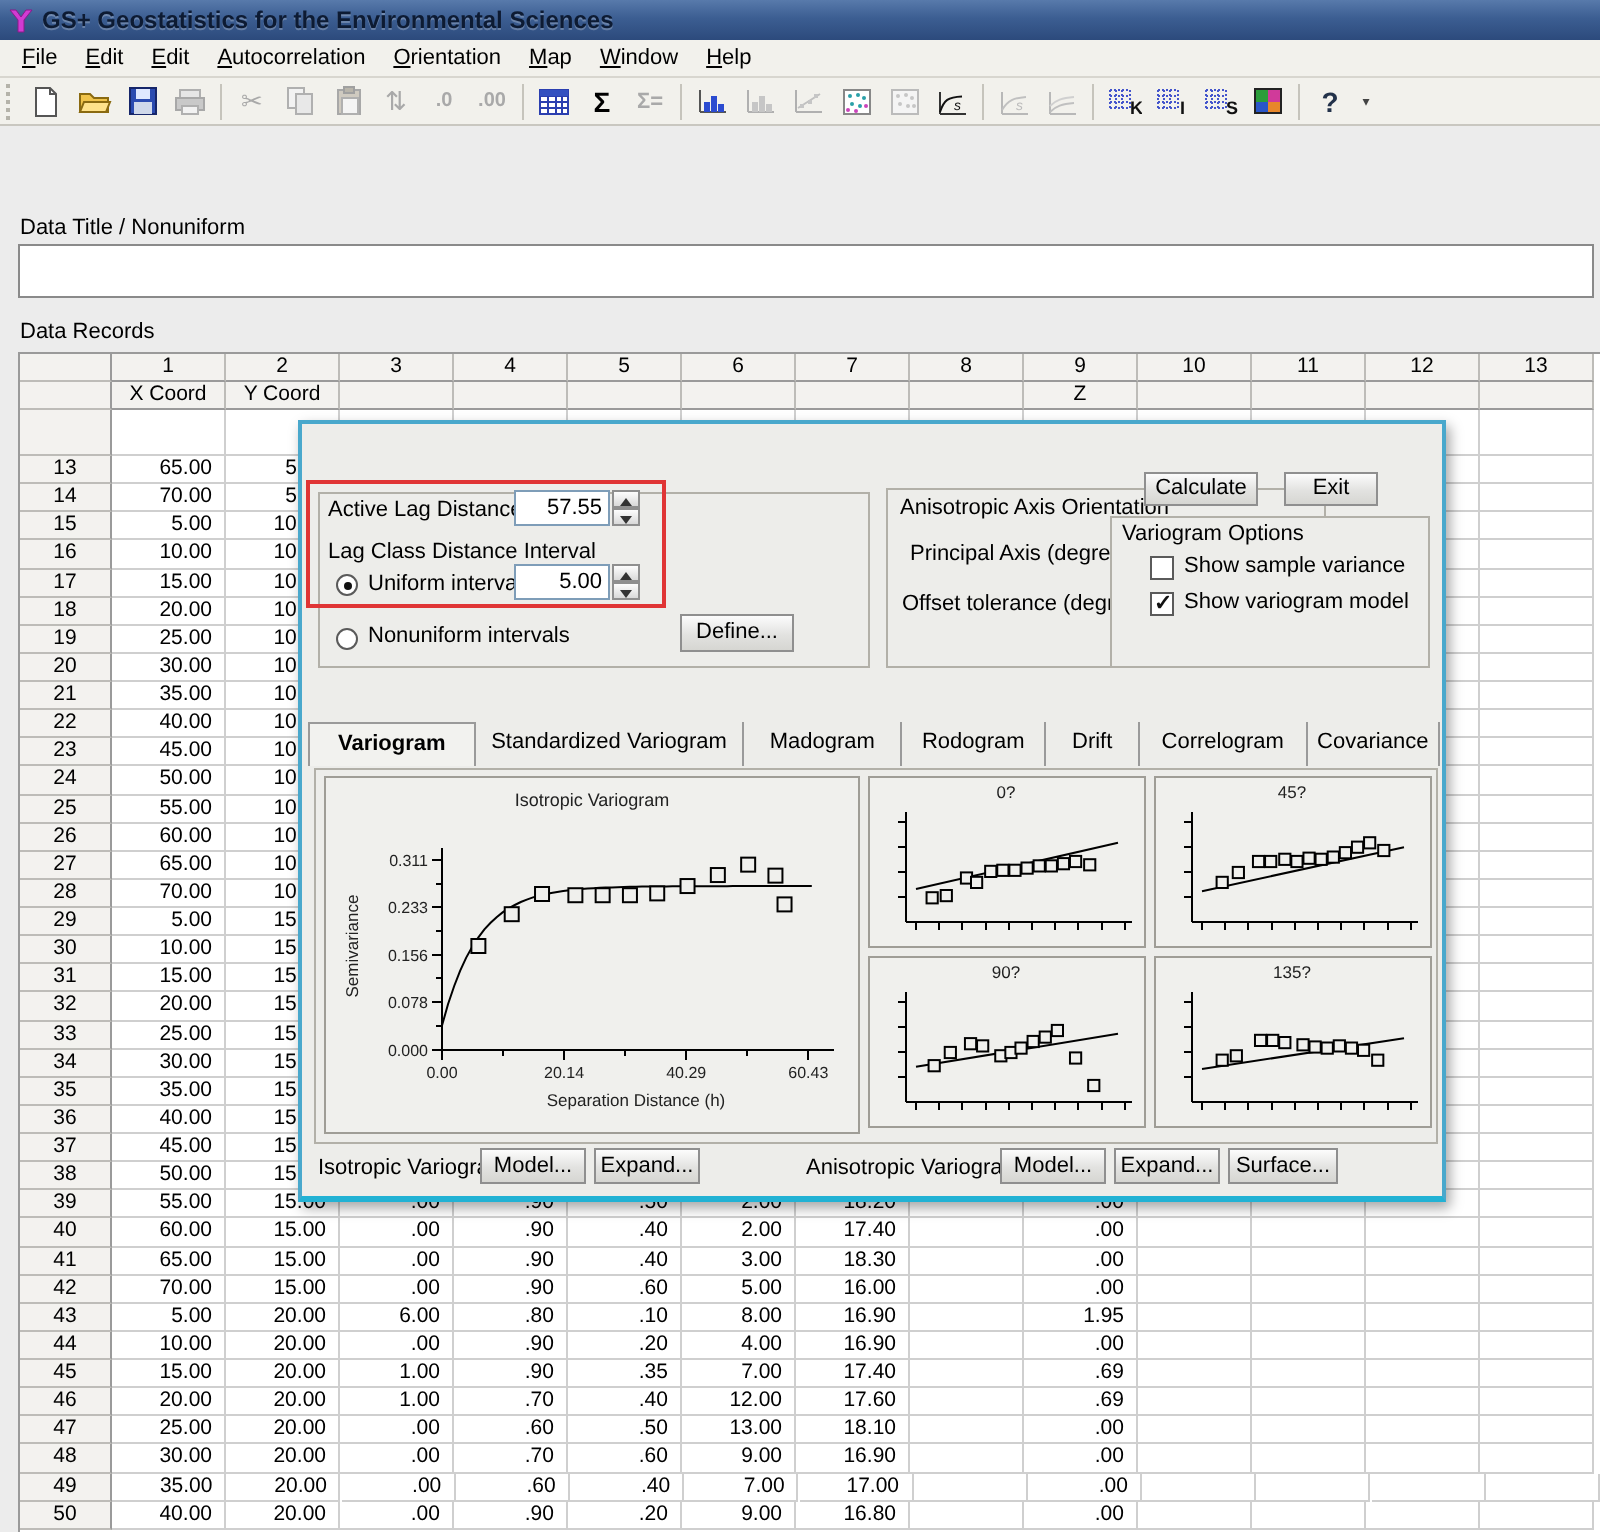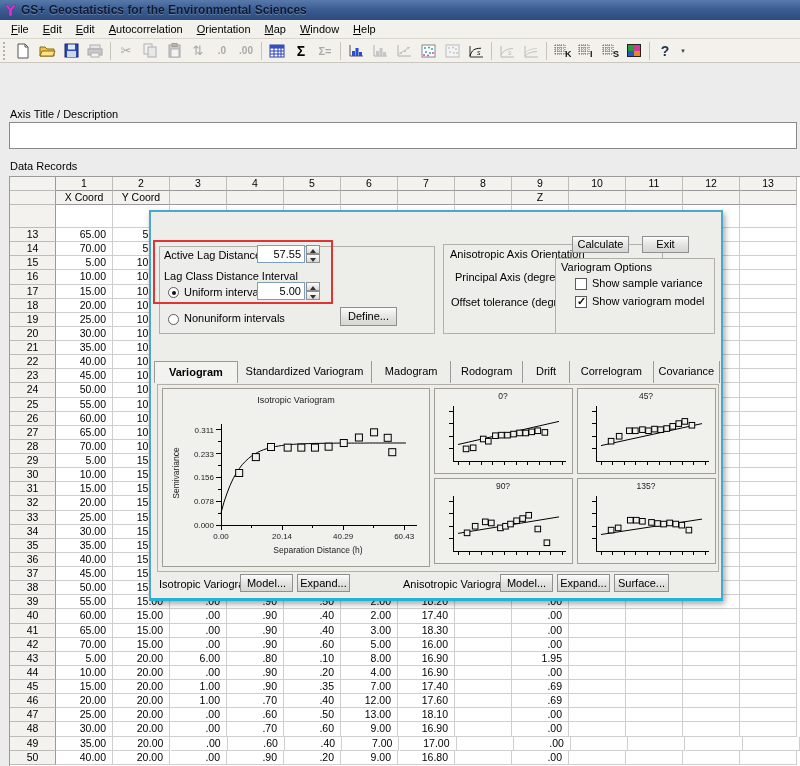--- a/index.html
+++ b/index.html
@@ -294,21 +294,21 @@
 
     <div class="tbtn">
         <span style="font-size:14px;font-weight:bold;color:#23324a;">?</span>
       </div>
     <div class="tbtn" style="width:12px;">
         <span style="font-size:7px;color:#444;">▾</span>
       </div>
   </div>
 
 
-  <div class="abs lbl" style="left:10px; top:108px;">Axis Title / Description</div>
+  <div class="abs lbl" style="left:10px; top:108px;">Data Title / Nonuniform</div>
   <input id="data-title-input" class="abs" type="text" value="" style="">
 
   <div class="abs lbl" style="left:10px; top:160px;">Data Records</div>
 
   <div id="grid" class="abs">
       <div class="grow" style="height: 14px;">
         <div class="gcell grhdr" style="width: 46px; line-height: 13px;"></div>
         <div class="gcell ghead" style="width: 57px; line-height: 13px;">1</div>
         <div class="gcell ghead" style="width: 57px; line-height: 13px;">2</div>
         <div class="gcell ghead" style="width: 57px; line-height: 13px;">3</div>

